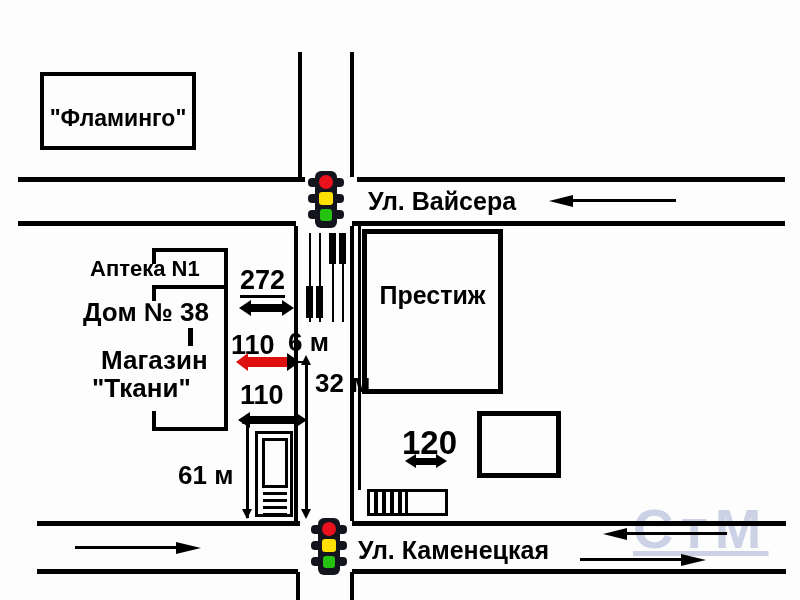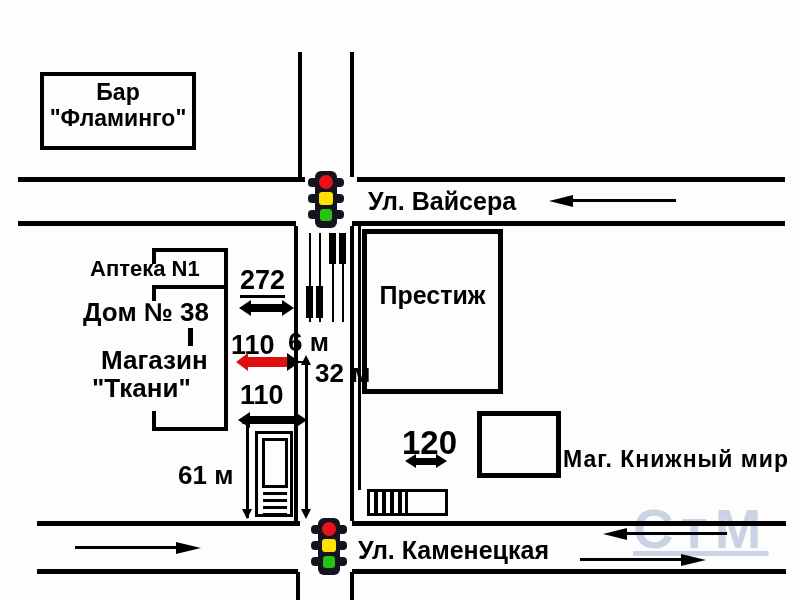--- a/index.html
+++ b/index.html
@@ -54,41 +54,39 @@
   <div class="bar" style="left:309px;top:233px;width:2px;height:89px;"></div>
   <div class="bar" style="left:306px;top:286px;width:7px;height:32px;"></div>
   <div class="bar" style="left:319px;top:233px;width:2px;height:89px;"></div>
   <div class="bar" style="left:316px;top:286px;width:7px;height:32px;"></div>
   <div class="bar" style="left:332px;top:233px;width:2px;height:89px;"></div>
   <div class="bar" style="left:329px;top:233px;width:7px;height:31px;"></div>
   <div class="bar" style="left:342px;top:233px;width:2px;height:89px;"></div>
   <div class="bar" style="left:339px;top:233px;width:7px;height:31px;"></div>
 
   <div class="box" style="left:40px;top:72px;width:148px;height:70px;"></div>
-  <div class="lbl" style="left:40px;top:80px;width:156px;text-align:center;font-size:23px;">Бар</div>
   <div class="lbl" style="left:40px;top:106px;width:156px;text-align:center;font-size:23px;">"Фламинго"</div>
 
   <div class="bar" style="left:152px;top:248px;width:76px;height:4px;"></div>
   <div class="bar" style="left:152px;top:285px;width:76px;height:4px;"></div>
   <div class="bar" style="left:224px;top:248px;width:4px;height:183px;"></div>
   <div class="bar" style="left:152px;top:427px;width:76px;height:4px;"></div>
   <div class="bar" style="left:152px;top:248px;width:4px;height:16px;"></div>
   <div class="bar" style="left:152px;top:285px;width:4px;height:16px;"></div>
   <div class="bar" style="left:152px;top:411px;width:4px;height:20px;"></div>
   <div class="bar" style="left:188px;top:328px;width:5px;height:18px;"></div>
   <div class="lbl" style="left:90px;top:257px;font-size:22px;">Аптека N1</div>
   <div class="lbl" style="left:83px;top:299px;font-size:26px;">Дом № 38</div>
   <div class="lbl" style="left:101px;top:347px;font-size:26px;">Магазин</div>
   <div class="lbl" style="left:92px;top:375px;font-size:26px;">"Ткани"</div>
 
   <div class="box" style="left:362px;top:229px;width:131px;height:155px;border-width:5px;"></div>
   <div class="lbl" style="left:362px;top:282px;width:141px;text-align:center;font-size:25px;">Престиж</div>
 
   <div class="box" style="left:477px;top:411px;width:74px;height:57px;border-width:5px;"></div>
-  <div class="lbl" style="left:563px;top:447px;font-size:23px;letter-spacing:1px;">Маг. Книжный мир</div>
 
   <div class="box" style="left:367px;top:489px;width:75px;height:21px;border-width:3px;"></div>
   <div class="bar" style="left:374px;top:492px;width:4px;height:21px;"></div>
   <div class="bar" style="left:382px;top:492px;width:4px;height:21px;"></div>
   <div class="bar" style="left:390px;top:492px;width:4px;height:21px;"></div>
   <div class="bar" style="left:398px;top:492px;width:4px;height:21px;"></div>
   <div class="bar" style="left:405px;top:492px;width:3px;height:21px;"></div>
 
   <div class="box" style="left:255px;top:431px;width:32px;height:80px;border-width:3px;"></div>
   <div class="box" style="left:262px;top:438px;width:20px;height:44px;border-width:3px;"></div>
@@ -106,21 +104,21 @@
   <div class="bar" style="left:246px;top:357px;width:42px;height:10px;background:#dd0f0f;"></div>
   <div class="tri" style="left:236px;top:353px;border-top:9px solid transparent;border-bottom:9px solid transparent;border-right:12px solid #dd0f0f;"></div>
   <div class="tri" style="left:287px;top:353px;border-top:9px solid transparent;border-bottom:9px solid transparent;border-left:13px solid #000;"></div>
 
   <div class="lbl" style="left:288px;top:329px;font-size:26px;">6 м</div>
   <div class="bar" style="left:298px;top:361px;width:10px;height:2px;"></div>
 
   <div class="bar" style="left:305px;top:362px;width:3px;height:152px;"></div>
   <div class="tri" style="left:301px;top:355px;border-left:5px solid transparent;border-right:5px solid transparent;border-bottom:10px solid #000;"></div>
   <div class="tri" style="left:301px;top:509px;border-left:5px solid transparent;border-right:5px solid transparent;border-top:10px solid #000;"></div>
-  <div class="lbl" style="left:315px;top:360px;font-size:26px;">32 м</div>
+  <div class="lbl" style="left:315px;top:370px;font-size:26px;">32 м</div>
 
   <div class="lbl" style="left:240px;top:381px;font-size:27px;">110</div>
   <div class="bar" style="left:249px;top:416px;width:48px;height:8px;"></div>
   <div class="tri" style="left:238px;top:412px;border-top:8px solid transparent;border-bottom:8px solid transparent;border-right:12px solid #000;"></div>
   <div class="tri" style="left:295px;top:412px;border-top:8px solid transparent;border-bottom:8px solid transparent;border-left:12px solid #000;"></div>
 
   <div class="bar" style="left:246px;top:422px;width:3px;height:96px;"></div>
   <div class="tri" style="left:242px;top:414px;border-left:5px solid transparent;border-right:5px solid transparent;border-bottom:10px solid #000;"></div>
   <div class="tri" style="left:242px;top:509px;border-left:5px solid transparent;border-right:5px solid transparent;border-top:10px solid #000;"></div>
   <div class="lbl" style="left:178px;top:462px;font-size:26px;">61 м</div>

